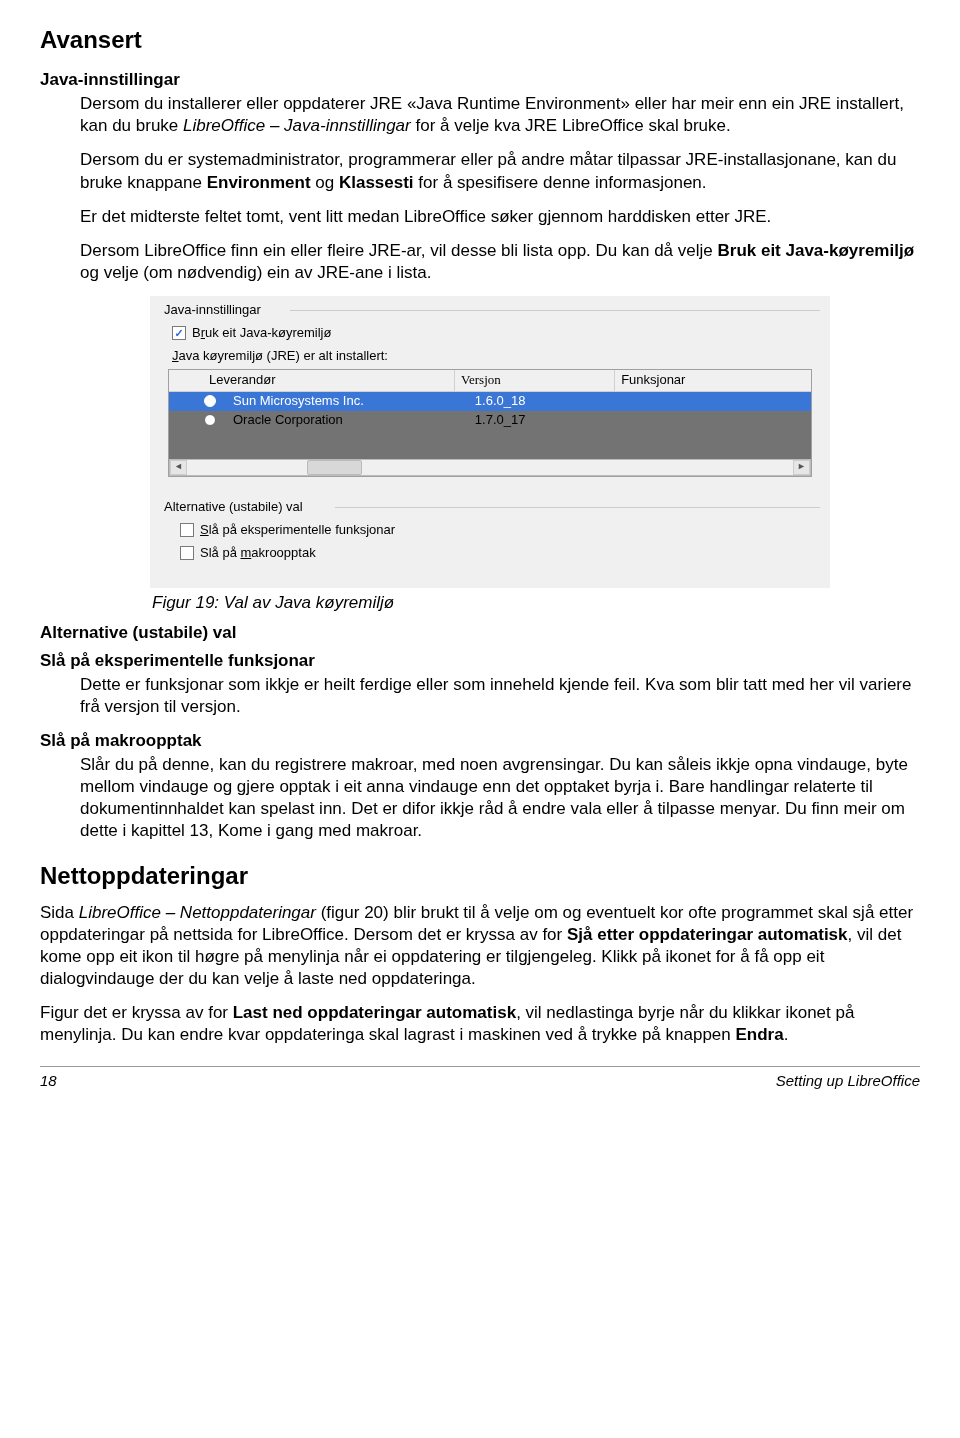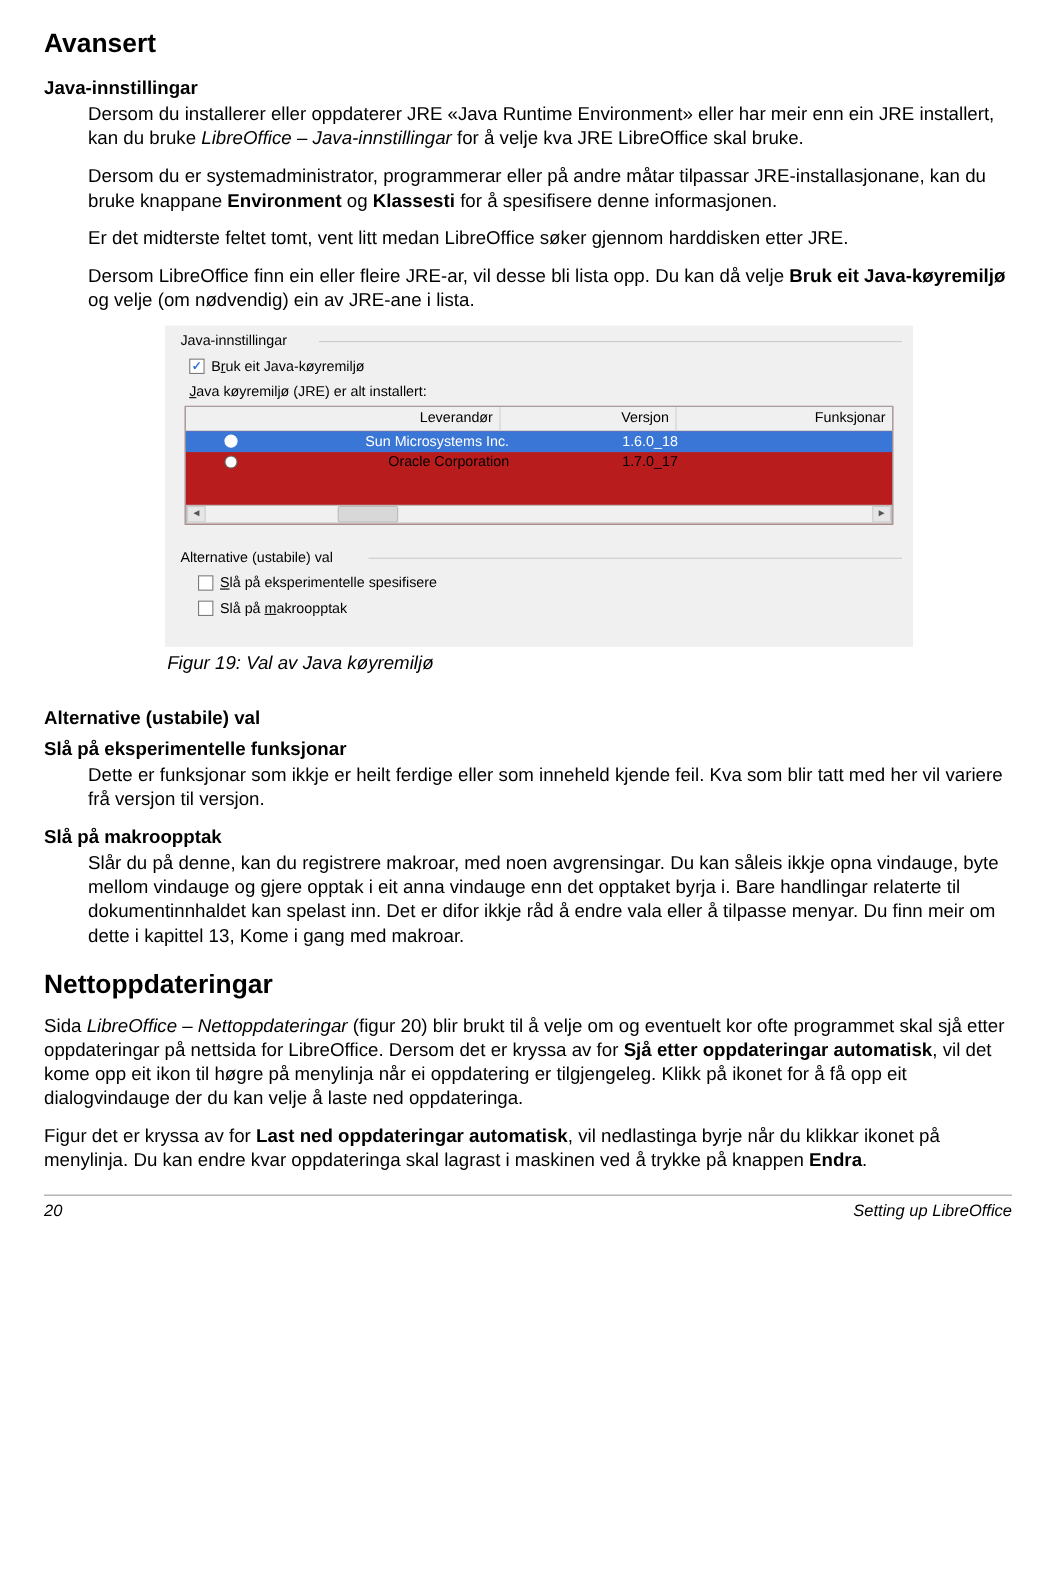--- a/index.html
+++ b/index.html
@@ -30,21 +30,21 @@
   }
   .para {
     margin-bottom: 12px;
   }
   .ital { font-style: italic; }
   .bold { font-weight: bold; }
   .fig-caption {
     font-style: italic;
     padding-left: 112px;
     margin-top: 4px;
-    margin-bottom: 28px;
+    margin-bottom: 8px;
   }
 
   
   .dialog-wrap {
     margin: 8px 0 0 110px;
     width: 680px;
   }
   .dialog {
     background: #f0f0f0;
     font-family: "Segoe UI", Tahoma, sans-serif;
@@ -74,32 +74,32 @@
   .chk {
     width: 14px; height: 14px; border: 1px solid #7a7a7a; background:#fff;
     display:inline-flex; align-items:center; justify-content:center; font-size:11px;
   }
   .chk.checked::after { content:"✓"; color:#2a6fd6; font-weight:bold; line-height:1; }
   .uline { text-decoration: underline; }
 
   .jre-area { display: flex; gap: 10px; margin-top:4px; }
   .jre-left { flex: 1; }
   .listbox {
-    border: 1px solid #a0a0a0; background:#b91c1c;
-    height: 108px; position:relative;text-align:right;
+    border: 1px solid #a0a0a0; background:#737373;
+    height: 108px; position:relative;
   }
   .list-header {
     display:flex; background:#f0f0f0; border-bottom:1px solid #d0d0d0;
   }
   .list-header .hcol {
     padding: 2px 6px; font-size:13px; border-right:1px solid #d0d0d0;
   }
   .hcol.c0 { width: 34px; border-right:none; }
   .hcol.c1 { flex: 1.3; }
-  .hcol.c2 { flex: 0.8; }
+  .hcol.c2 { flex: 0.8; font-family: Liberation Serif, serif; }
   .hcol.c3 { flex: 1; border-right:none; }
   .list-row {
     display:flex; align-items:center; height:19px; font-size:13px;padding-left:24px;
   }
   .list-row .cell { padding: 1px 6px; }
   .cell.c0 { width:34px; display:flex; justify-content:center; }
   .cell.c1 { flex:1.3; }
   .cell.c2 { flex:0.8; }
   .cell.c3 { flex:1; }
   .list-row.selected { background:#3a76d6; color:#fff; }
@@ -206,21 +206,21 @@
           </div>
         </div>
       </div>
     </div>
 
     <div class="groupbox alt-group">
       <span class="groupbox-label">Alternative (ustabile) val</span>
       <div class="grp-line alt"></div>
       <div class="chk-row">
         <span class="chk"></span>
-        <span><span class="uline">S</span><span>lå på eksperimentelle spesifisere</span></span>
+        <span><span class="uline">S</span><span>lå på eksperimentelle funksjonar</span></span>
       </div>
       <div class="chk-row">
         <span class="chk"></span>
         <span><span>Slå på </span><span class="uline">m</span><span>akroopptak</span></span>
       </div>
     </div>
   </div>
 </div>
 <div class="fig-caption">Figur 19: Val av Java køyremiljø</div>
 
@@ -235,15 +235,15 @@
 <h2 class="green netopp">Nettoppdateringar</h2>
 
 <div class="para">
   <span>Sida </span><span class="ital">LibreOffice – Nettoppdateringar</span><span> (figur 20) blir brukt til å velje om og eventuelt kor ofte programmet skal sjå etter oppdateringar på nettsida for LibreOffice. Dersom det er kryssa av for </span><span class="bold">Sjå etter oppdateringar automatisk</span><span>, vil det kome opp eit ikon til høgre på menylinja når ei oppdatering er tilgjengeleg. Klikk på ikonet for å få opp eit dialogvindauge der du kan velje å laste ned oppdateringa.</span>
 </div>
 <div class="para">
   <span>Figur det er kryssa av for </span><span class="bold">Last ned oppdateringar automatisk</span><span>, vil nedlastinga byrje når du klikkar ikonet på menylinja. Du kan endre kvar oppdateringa skal lagrast i maskinen ved å trykke på knappen </span><span class="bold">Endra</span><span>.</span>
 </div>
 
 <div class="footer">
-  <span>20</span>
+  <span>18</span>
   <span>Setting up LibreOffice</span>
 </div>
 
 </body></html>

